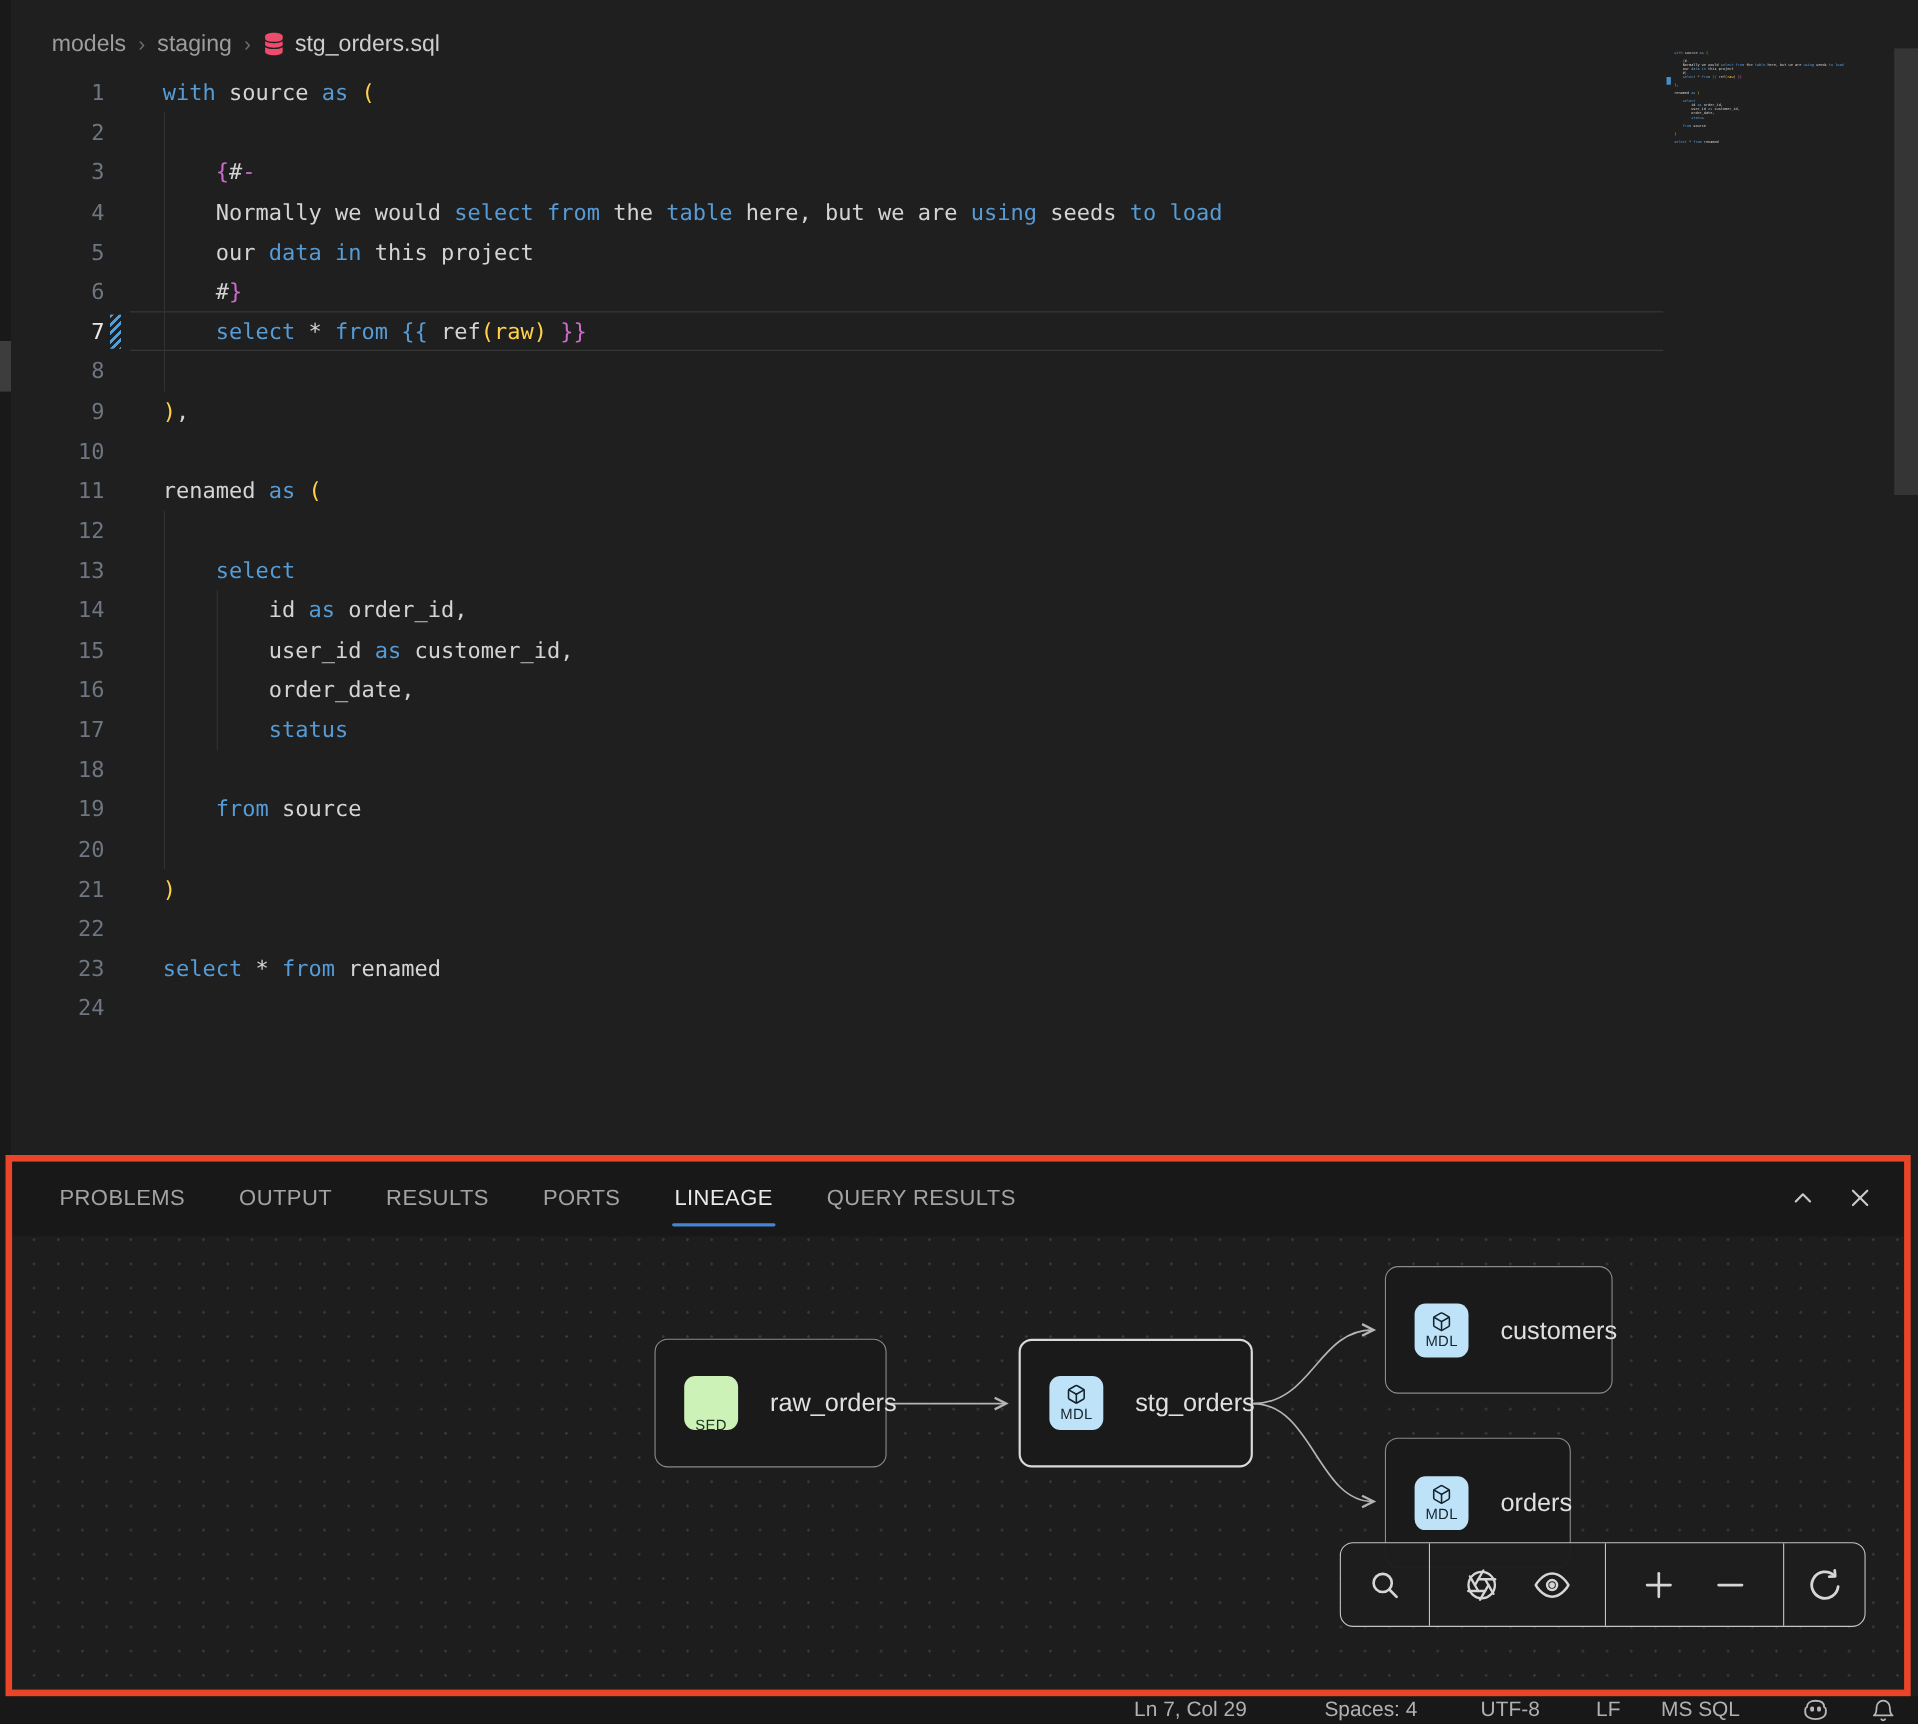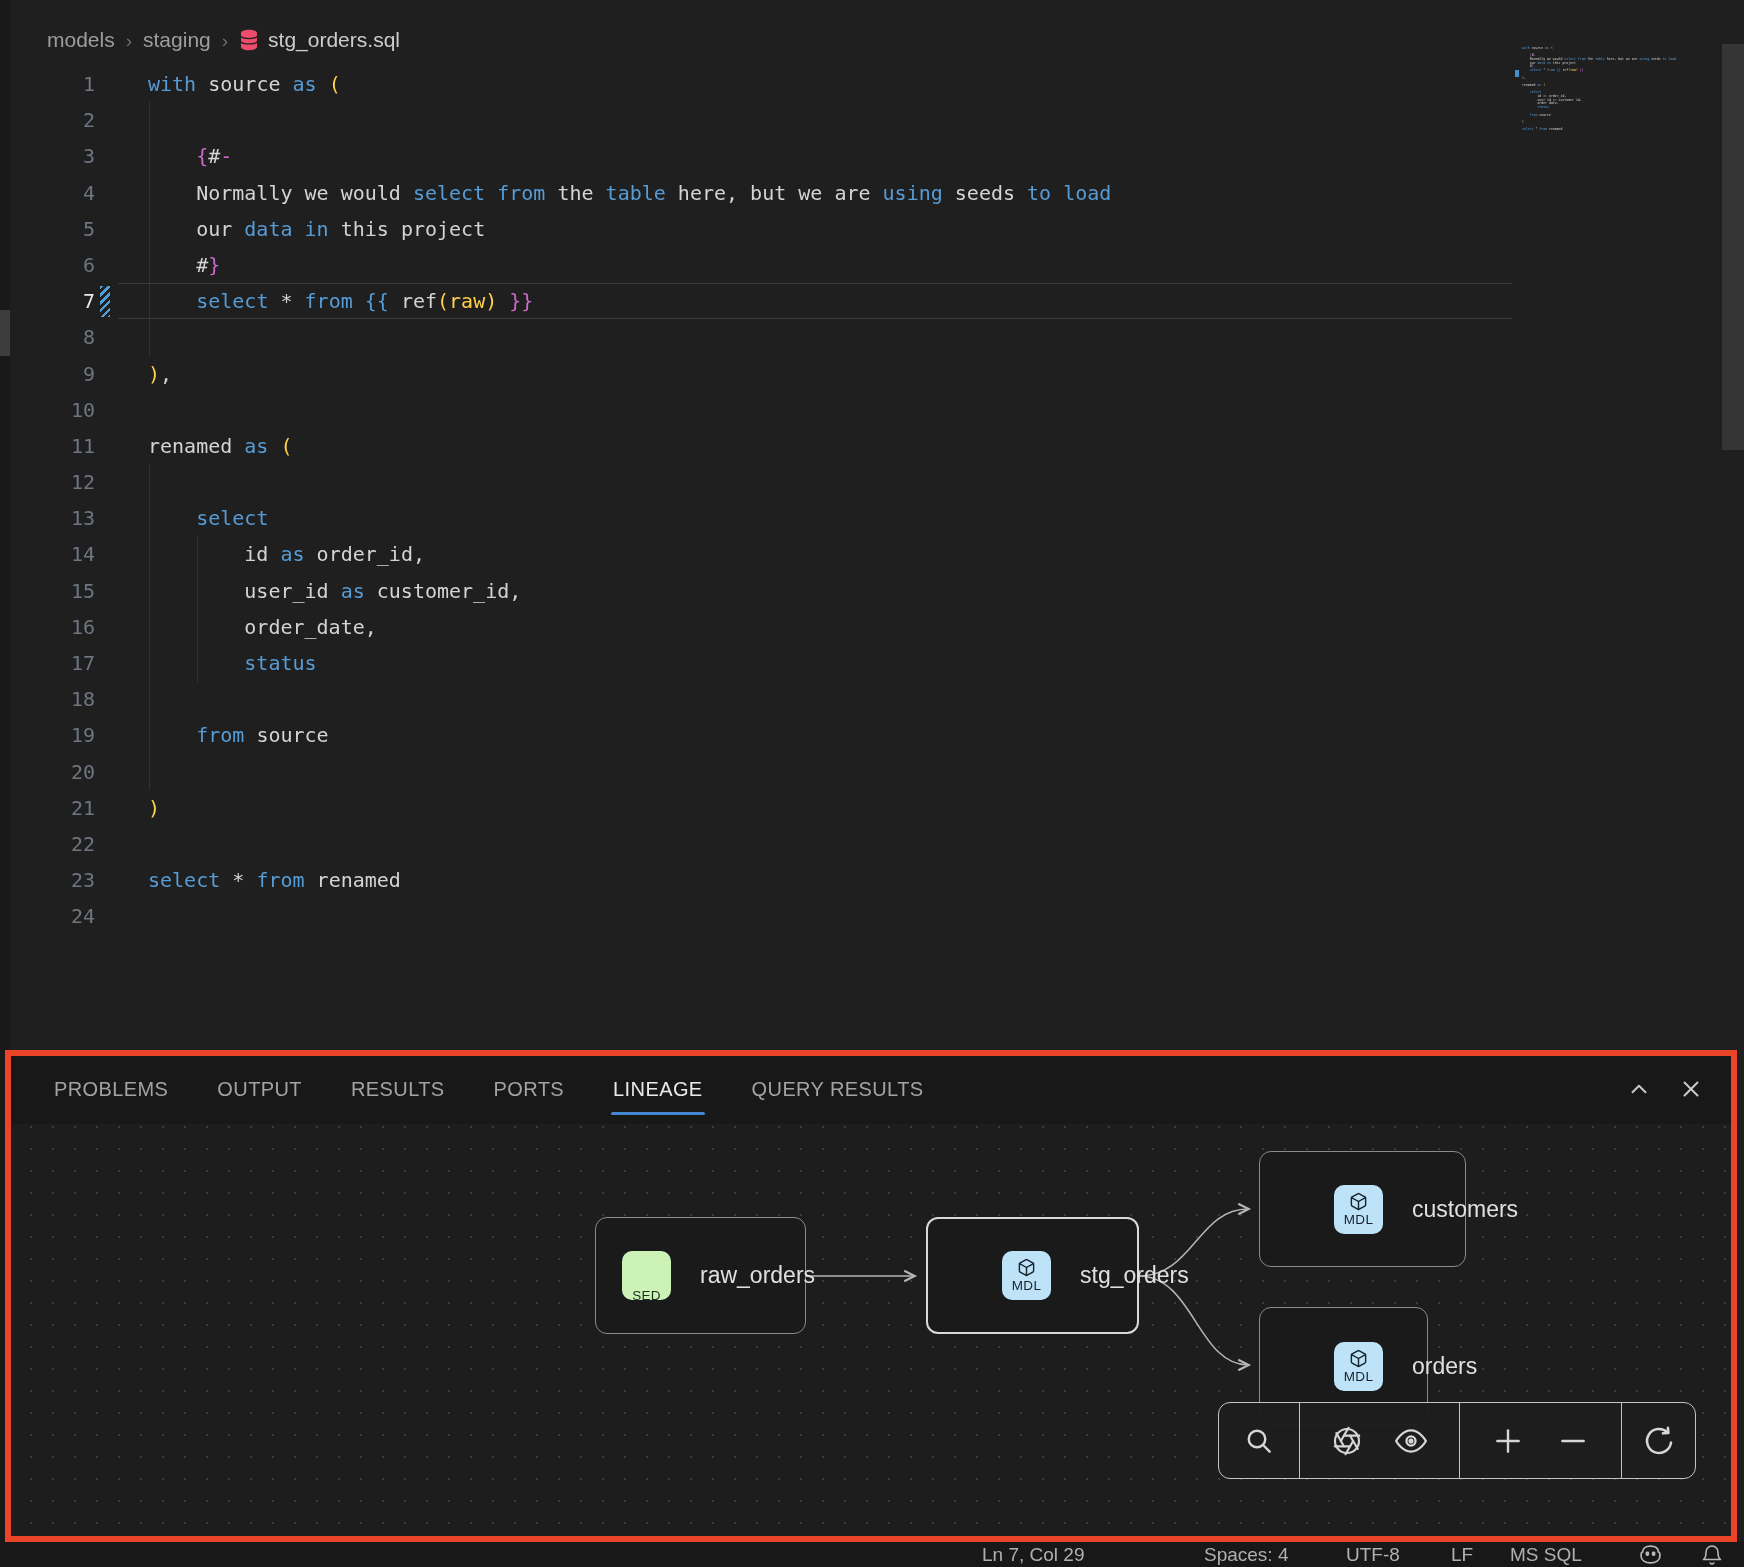--- a/index.html
+++ b/index.html
@@ -61,21 +61,21 @@
   .edges { position:absolute; left:0; top:0; width:1728px; height:417px; }
 
   .node { position:absolute; background:#1a1a1a; border:1.6px solid #8b8b8b; border-radius:12px;
     display:flex; align-items:center; padding-left:26px; gap:29px; }
   .node.sel { border:2px solid #d9d9d9; }
   .node-label { font-size:23px; color:#e0e0e0; }
   .badge { width:49px; height:49px; border-radius:10px; flex:none;
     display:flex; flex-direction:column; align-items:center; justify-content:center; gap:1px;
     font-size:13.5px; font-weight:500; letter-spacing:.3px; }
   .badge.sed { background:#ccf2b8; color:#1c2e1c;gap:40px; }
-  .badge.mdl { background:#bee3f8; color:#16242e;margin-left:48px; }
+  .badge.mdl { background:#bee3f8; color:#16242e; }
 
   .node-raw  { left:587px; top:93px;  width:211px; height:117px; }
   .node-stg  { left:918px; top:93px;  width:213px; height:117px; }
   .node-cust { left:1251px; top:27px; width:207px; height:116px; }
   .node-ord  { left:1251px; top:183px; width:169px; height:118px; }
 
   .ltoolbar { position:absolute; left:1210px; top:278px; width:478px; height:77px;
     display:flex; border:1.6px solid #c4c4c4; border-radius:12px; background:rgba(29,29,29,.96); }
   .lt-cell { display:flex; align-items:center; justify-content:space-evenly; height:100%; }
   .lt-cell + .lt-cell { border-left:1.6px solid #c4c4c4; }
@@ -381,21 +381,21 @@
           <svg class="icon" width="34" height="34" viewBox="0 0 24 24" fill="none" stroke="#d6d6d6" stroke-width="1.8" stroke-linecap="round" stroke-linejoin="round">
               <path d="M20.5 13a8.5 8.5 0 1 1-2.6-7.2"></path>
               <polyline points="14.8 6.6 18.6 6.4 18.3 2.6"></polyline>
             </svg>
         </span>
       </div>
     </div>
   </div>
 
   <div class="statusbar">
-    <span class="sb-item" style="left:982px">Ln 7, Col 29</span>
+    <span class="sb-item" style="left:1031px">Ln 7, Col 29</span>
     <span class="sb-item" style="left:1204px">Spaces: 4</span>
     <span class="sb-item" style="left:1346px">UTF-8</span>
     <span class="sb-item" style="left:1451px">LF</span>
     <span class="sb-item" style="left:1510px">MS SQL</span>
     <span class="sb-item lt-btn" style="left:1638px; top:1px">
       <svg class="icon" width="25" height="23" viewBox="0 0 24 22" fill="none" stroke="#b8b8b8" stroke-width="1.6" stroke-linejoin="round">
         <path d="M4.5 8.5C4.5 5 7.5 3 12 3s7.5 2 7.5 5.5c1 .3 1.5 1 1.5 2v2.5c0 3.5-4 6-9 6s-9-2.5-9-6V10.5c0-1 .5-1.7 1.5-2z"></path>
         <rect x="7.3" y="8" width="3.4" height="4.4" rx="1.4" fill="#b8b8b8" stroke="none"></rect>
         <rect x="13.3" y="8" width="3.4" height="4.4" rx="1.4" fill="#b8b8b8" stroke="none"></rect>
       </svg>

